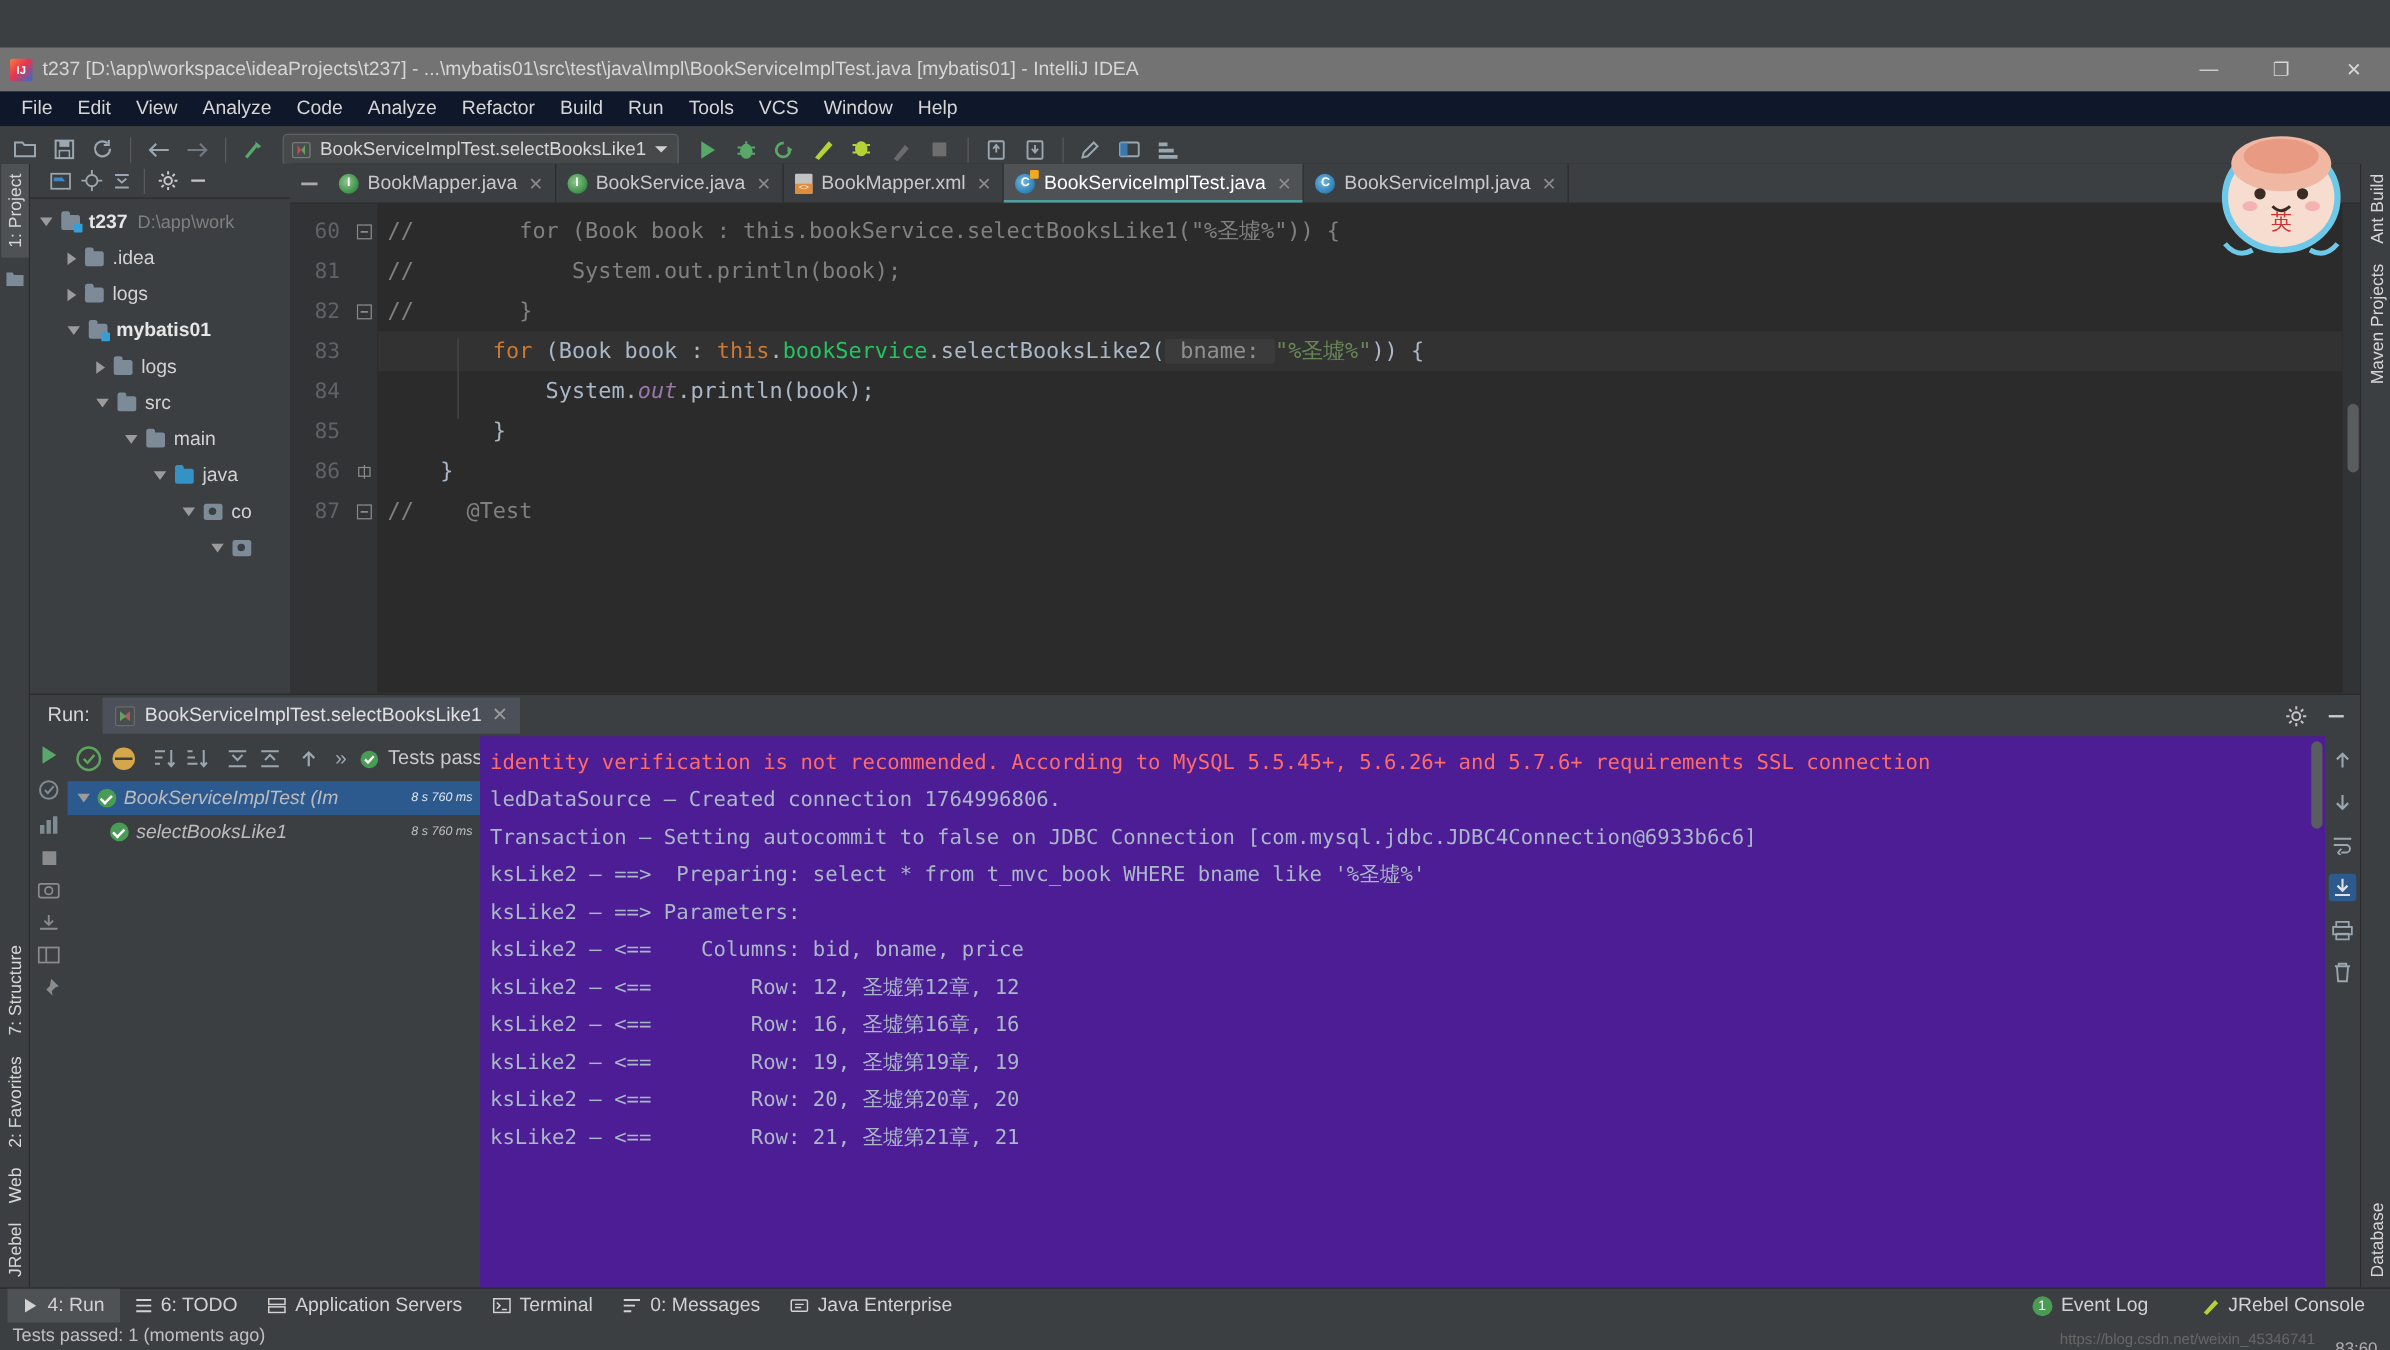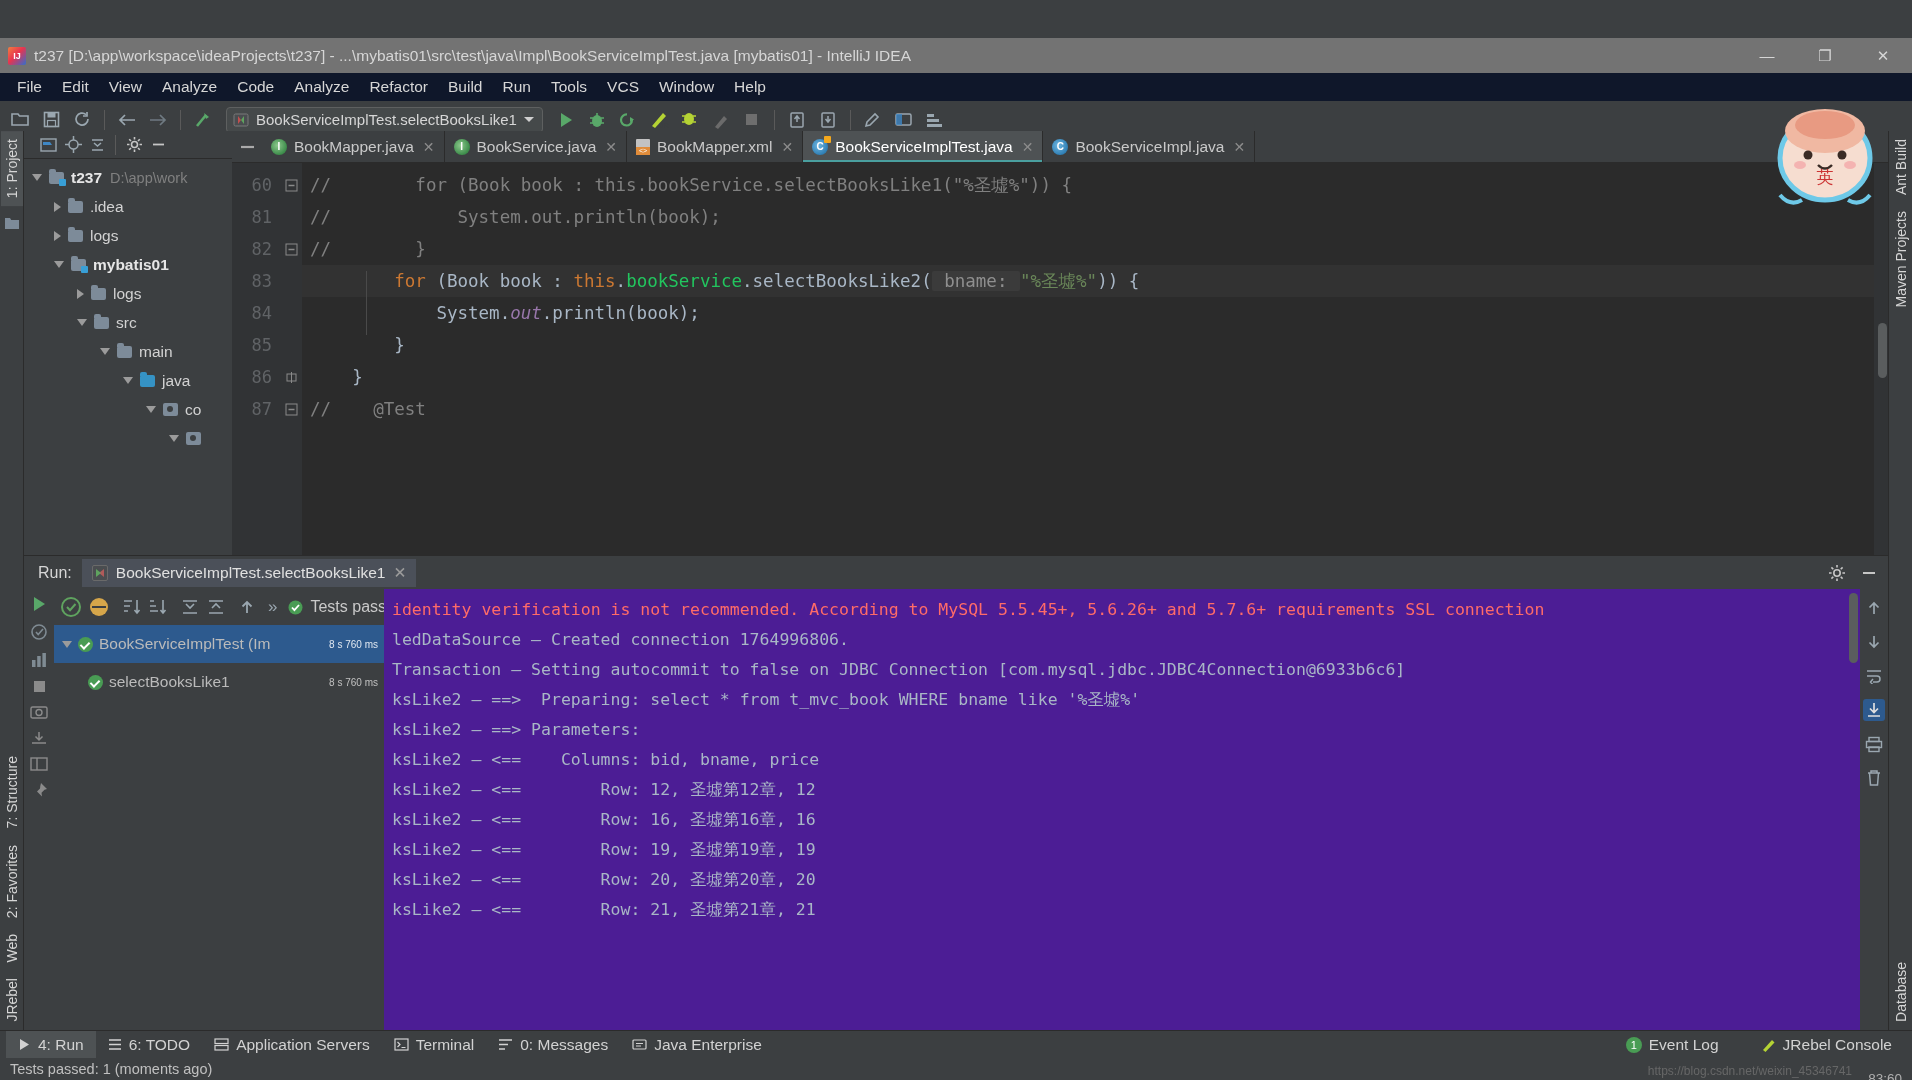--- a/index.html
+++ b/index.html
@@ -179,21 +179,21 @@
   .run-tab { display:flex;align-items:center;gap:8px;background:#4b5059;padding:5px 10px;font-size:15.5px;color:#e0e0e0; }
   .run-ico { width:16px;height:16px;background:#4a4d50;border:1px solid #6a6a6a;border-radius:2px;position:relative;flex:none; }
   .run-ico::after{content:"";position:absolute;left:3px;top:3px;border-left:5px solid #5fa35f;border-top:4px solid transparent;border-bottom:4px solid transparent;}
   .run-ico::before{content:"";position:absolute;right:3px;top:3px;border-right:5px solid #b05a5a;border-top:4px solid transparent;border-bottom:4px solid transparent;}
   .run-hdr-right { position:absolute;right:10px;display:flex;gap:14px;align-items:center; }
 
   .run-body { flex: 1; display: flex; min-height: 0; }
   .run-sidebar { width: 30px; background:#3c3f41;display:flex;flex-direction:column;align-items:center;padding-top:6px;gap:10px; }
   .run-toolbar2 { display:flex;align-items:center;gap:6px;height:36px;padding-left:6px;background:#3c3f41; }
   .testtree { width: 330px; background:#3c3f41; display:flex;flex-direction:column; }
-  .tt-row { display:flex;align-items:center;height:38px;font-size:15.5px;padding-left:8px;gap:6px;white-space:nowrap; }
+  .tt-row { display:flex;align-items:center;height:27px;font-size:15.5px;padding-left:8px;gap:6px;white-space:nowrap;font-style:italic; }
   .tt-row.sel { background:#2d5a8e; }
   .tt-dur { margin-left:auto;color:#c0c0c0;font-size:10px;padding-right:6px; }
   .tt-row.sel .tt-dur { color:#dfe7f0; }
   .ok-ico { width:15px;height:15px;border-radius:50%;background:#499c54;position:relative;flex:none; }
   .ok-ico::after{content:"";position:absolute;left:4px;top:3px;width:4px;height:7px;border:solid #fff;border-width:0 2px 2px 0;transform:rotate(45deg);}
 
   .console { flex:1; background:#4c1d95; position:relative; overflow:hidden; font-family:"DejaVu Sans Mono", monospace; font-size:16.5px; padding-top: 6px; }
   .conline { height:30px;line-height:30px;white-space:pre;padding-left:8px;color:#a9b7c6; }
   .conline.err { color:#ff6b68; }
   .console-scrollbar { position:absolute;right:2px;top:4px;width:9px;height:70px;background:#5a5d5e;border-radius:5px; }

